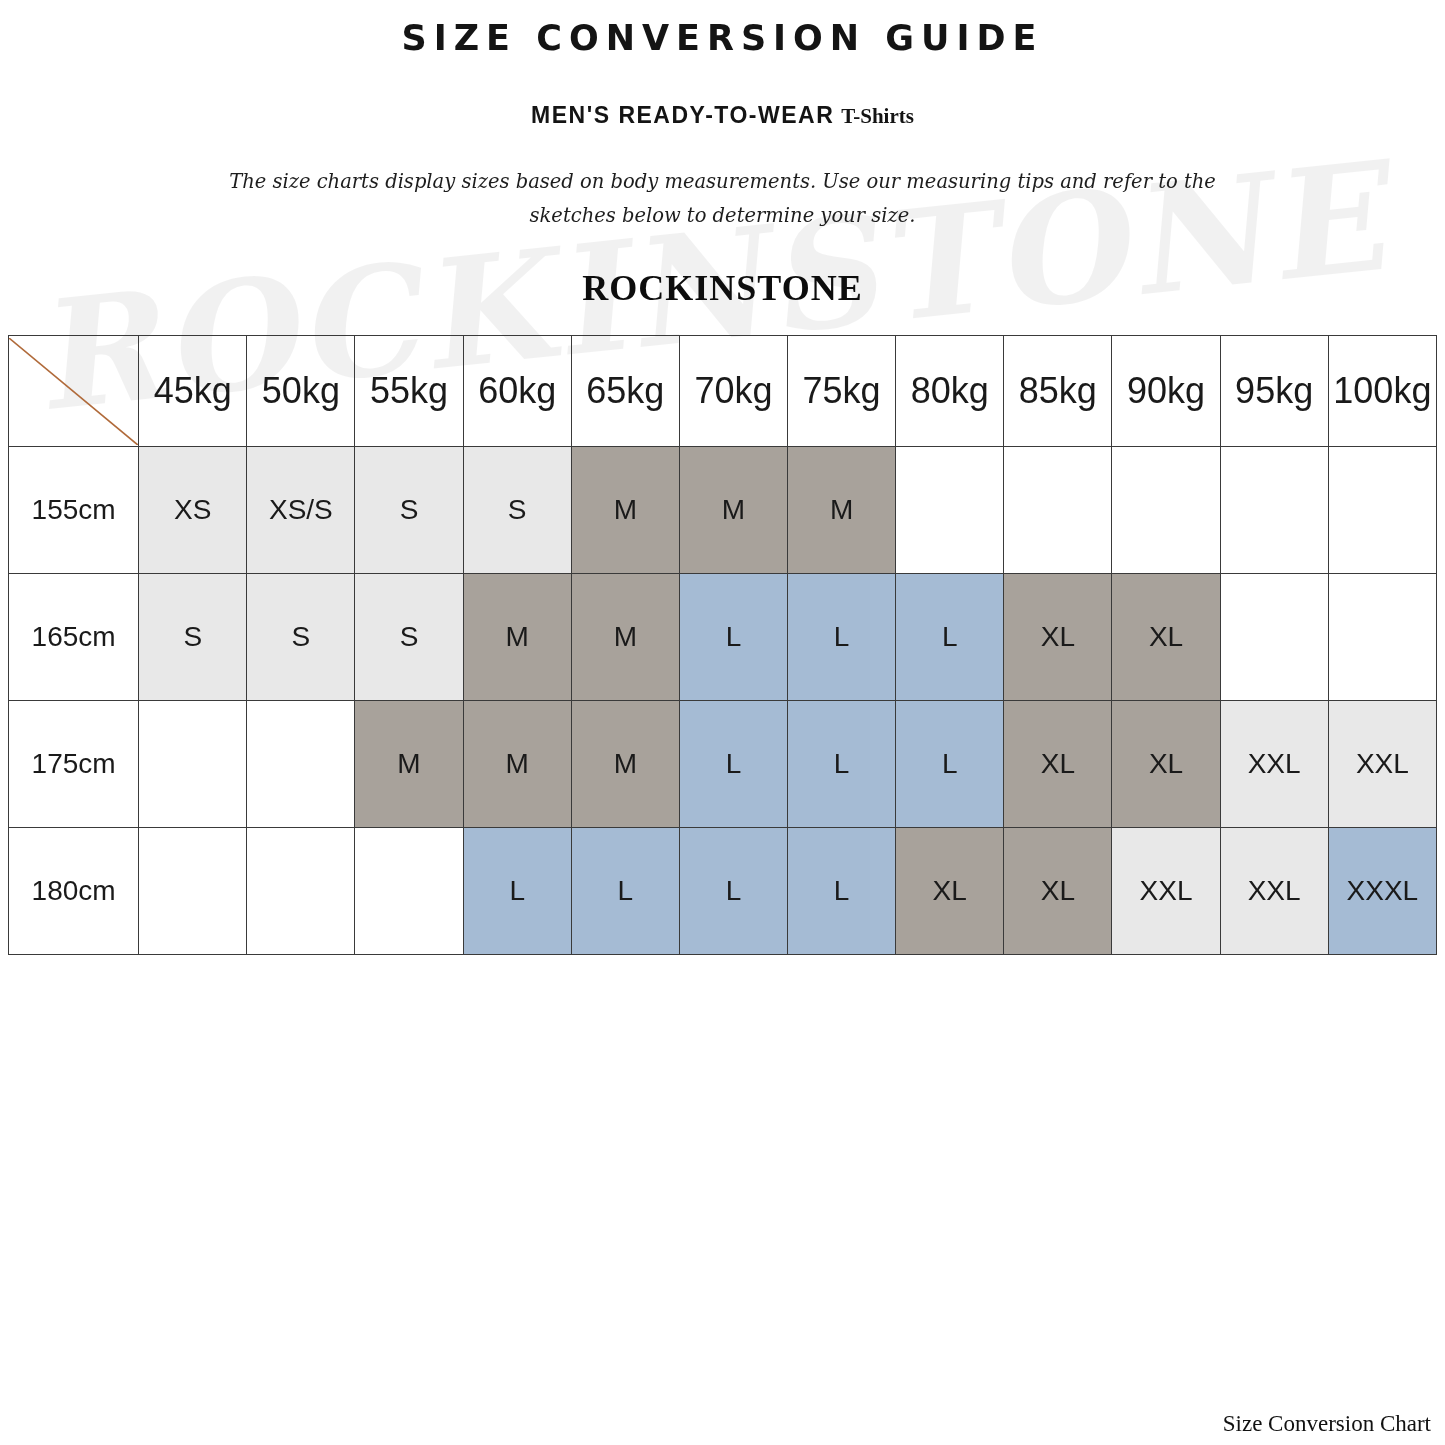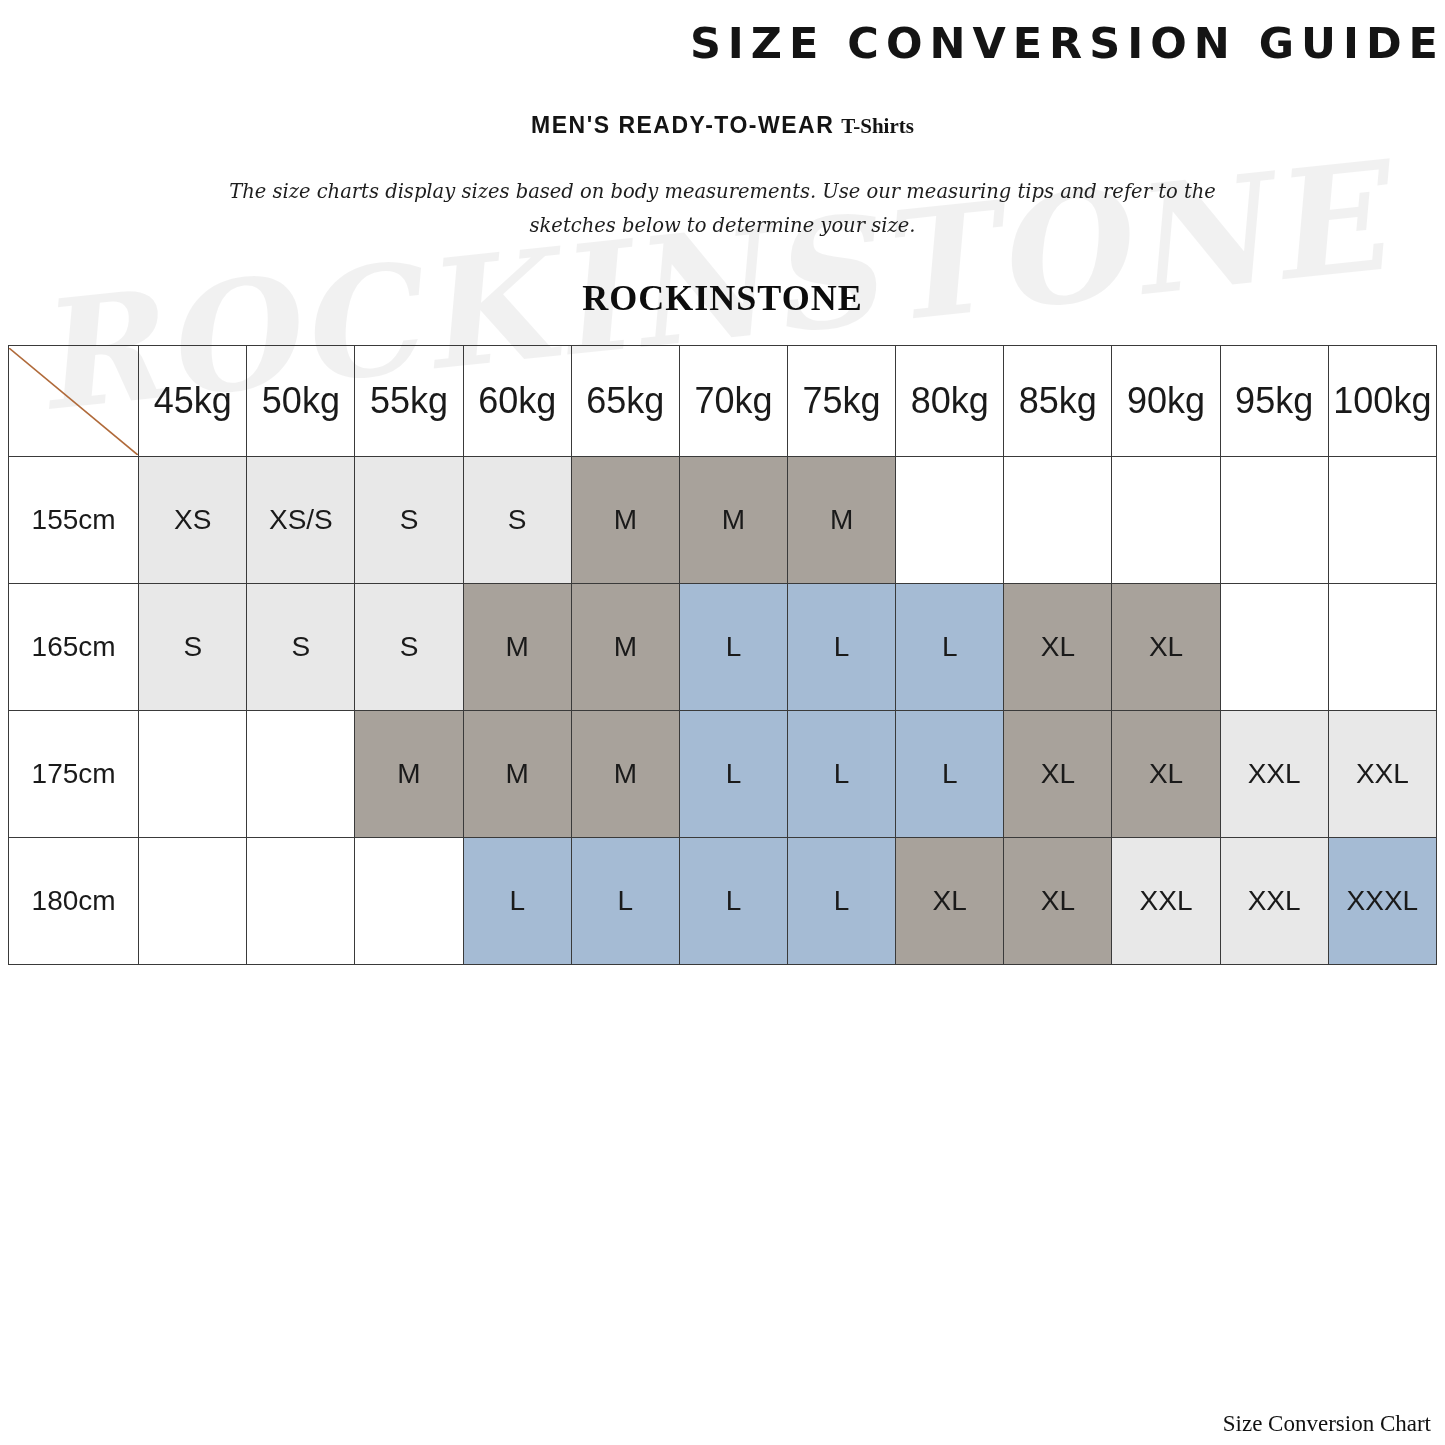--- a/index.html
+++ b/index.html
@@ -46,26 +46,25 @@
   }
 
   .header {
     position: relative;
     z-index: 2;
     text-align: center;
     padding-top: 18px;
   }
   .main-title {
     font-family: "DejaVu Sans", sans-serif;
-    font-size: 43px;
+    font-size: 35px;
     font-weight: bold;
     letter-spacing: 7px;
     color: #141414;
     margin: 0 0 44px 0;
-    text-align: right;
   }
   .sub-title {
     font-family: "Liberation Sans", sans-serif;
     font-size: 23px;
     font-weight: bold;
     letter-spacing: 0.5px;
     color: #141414;
     margin: 0 0 36px 0;
   }
   .sub-title .cat {

